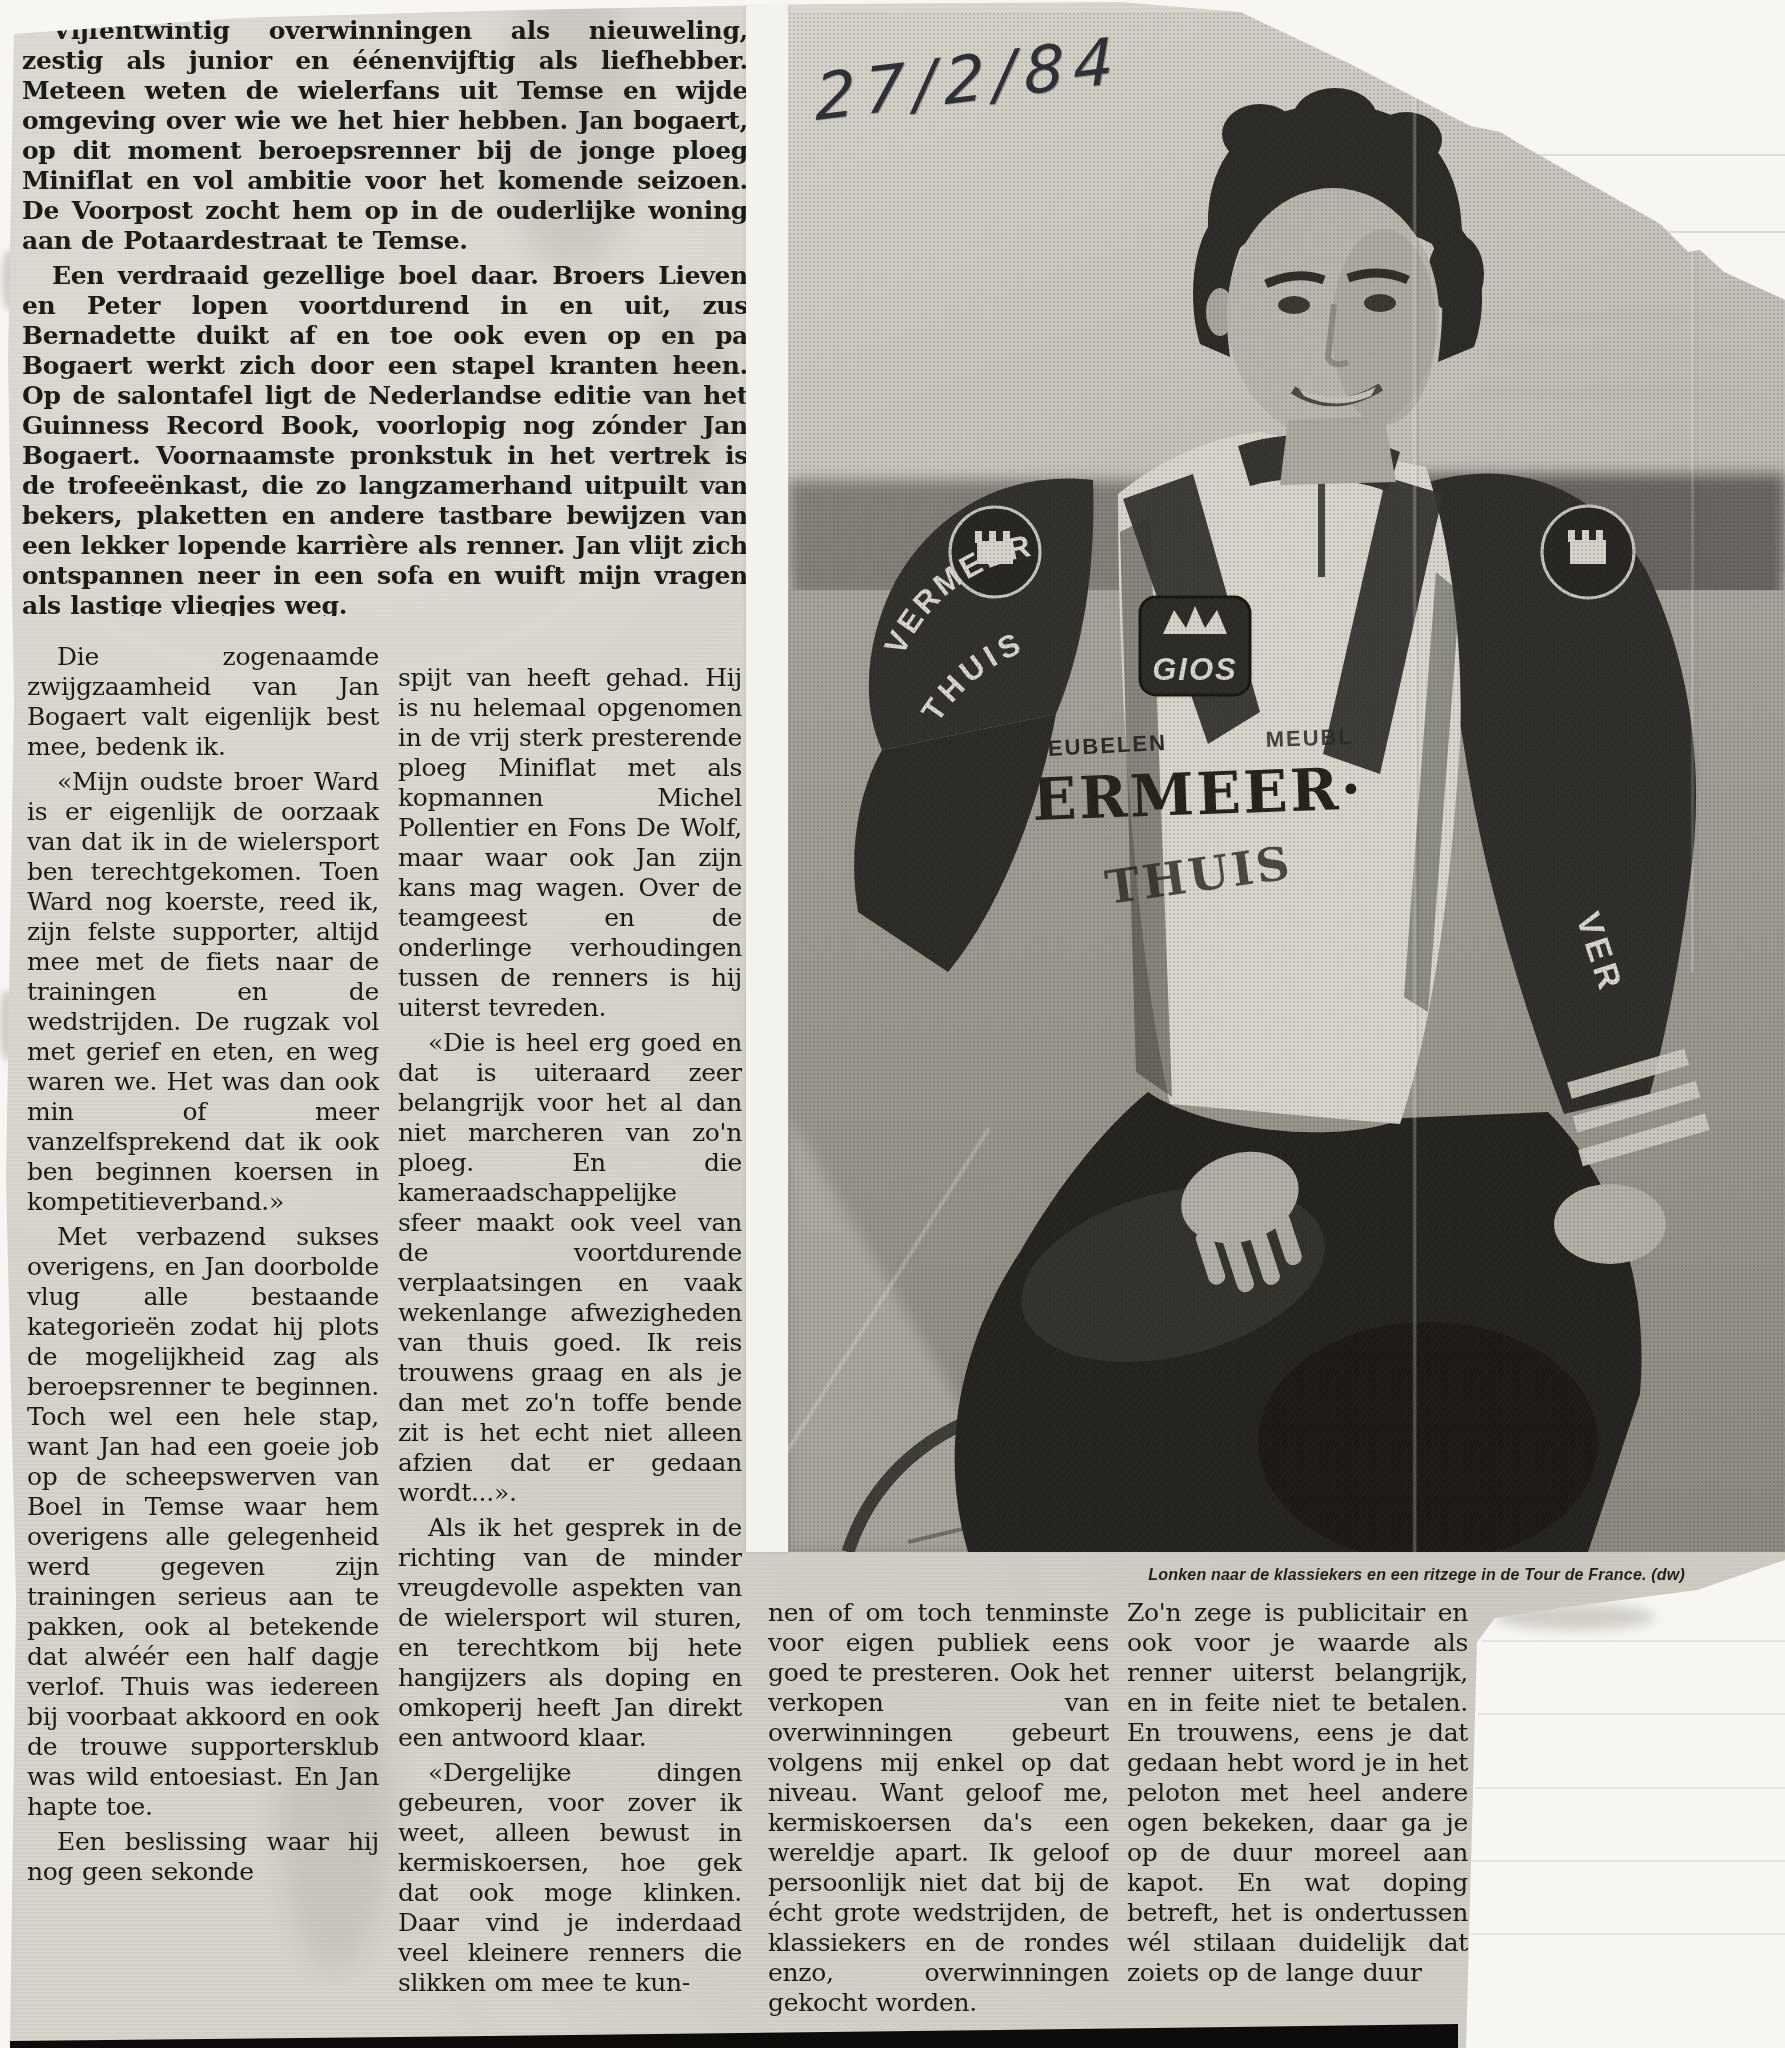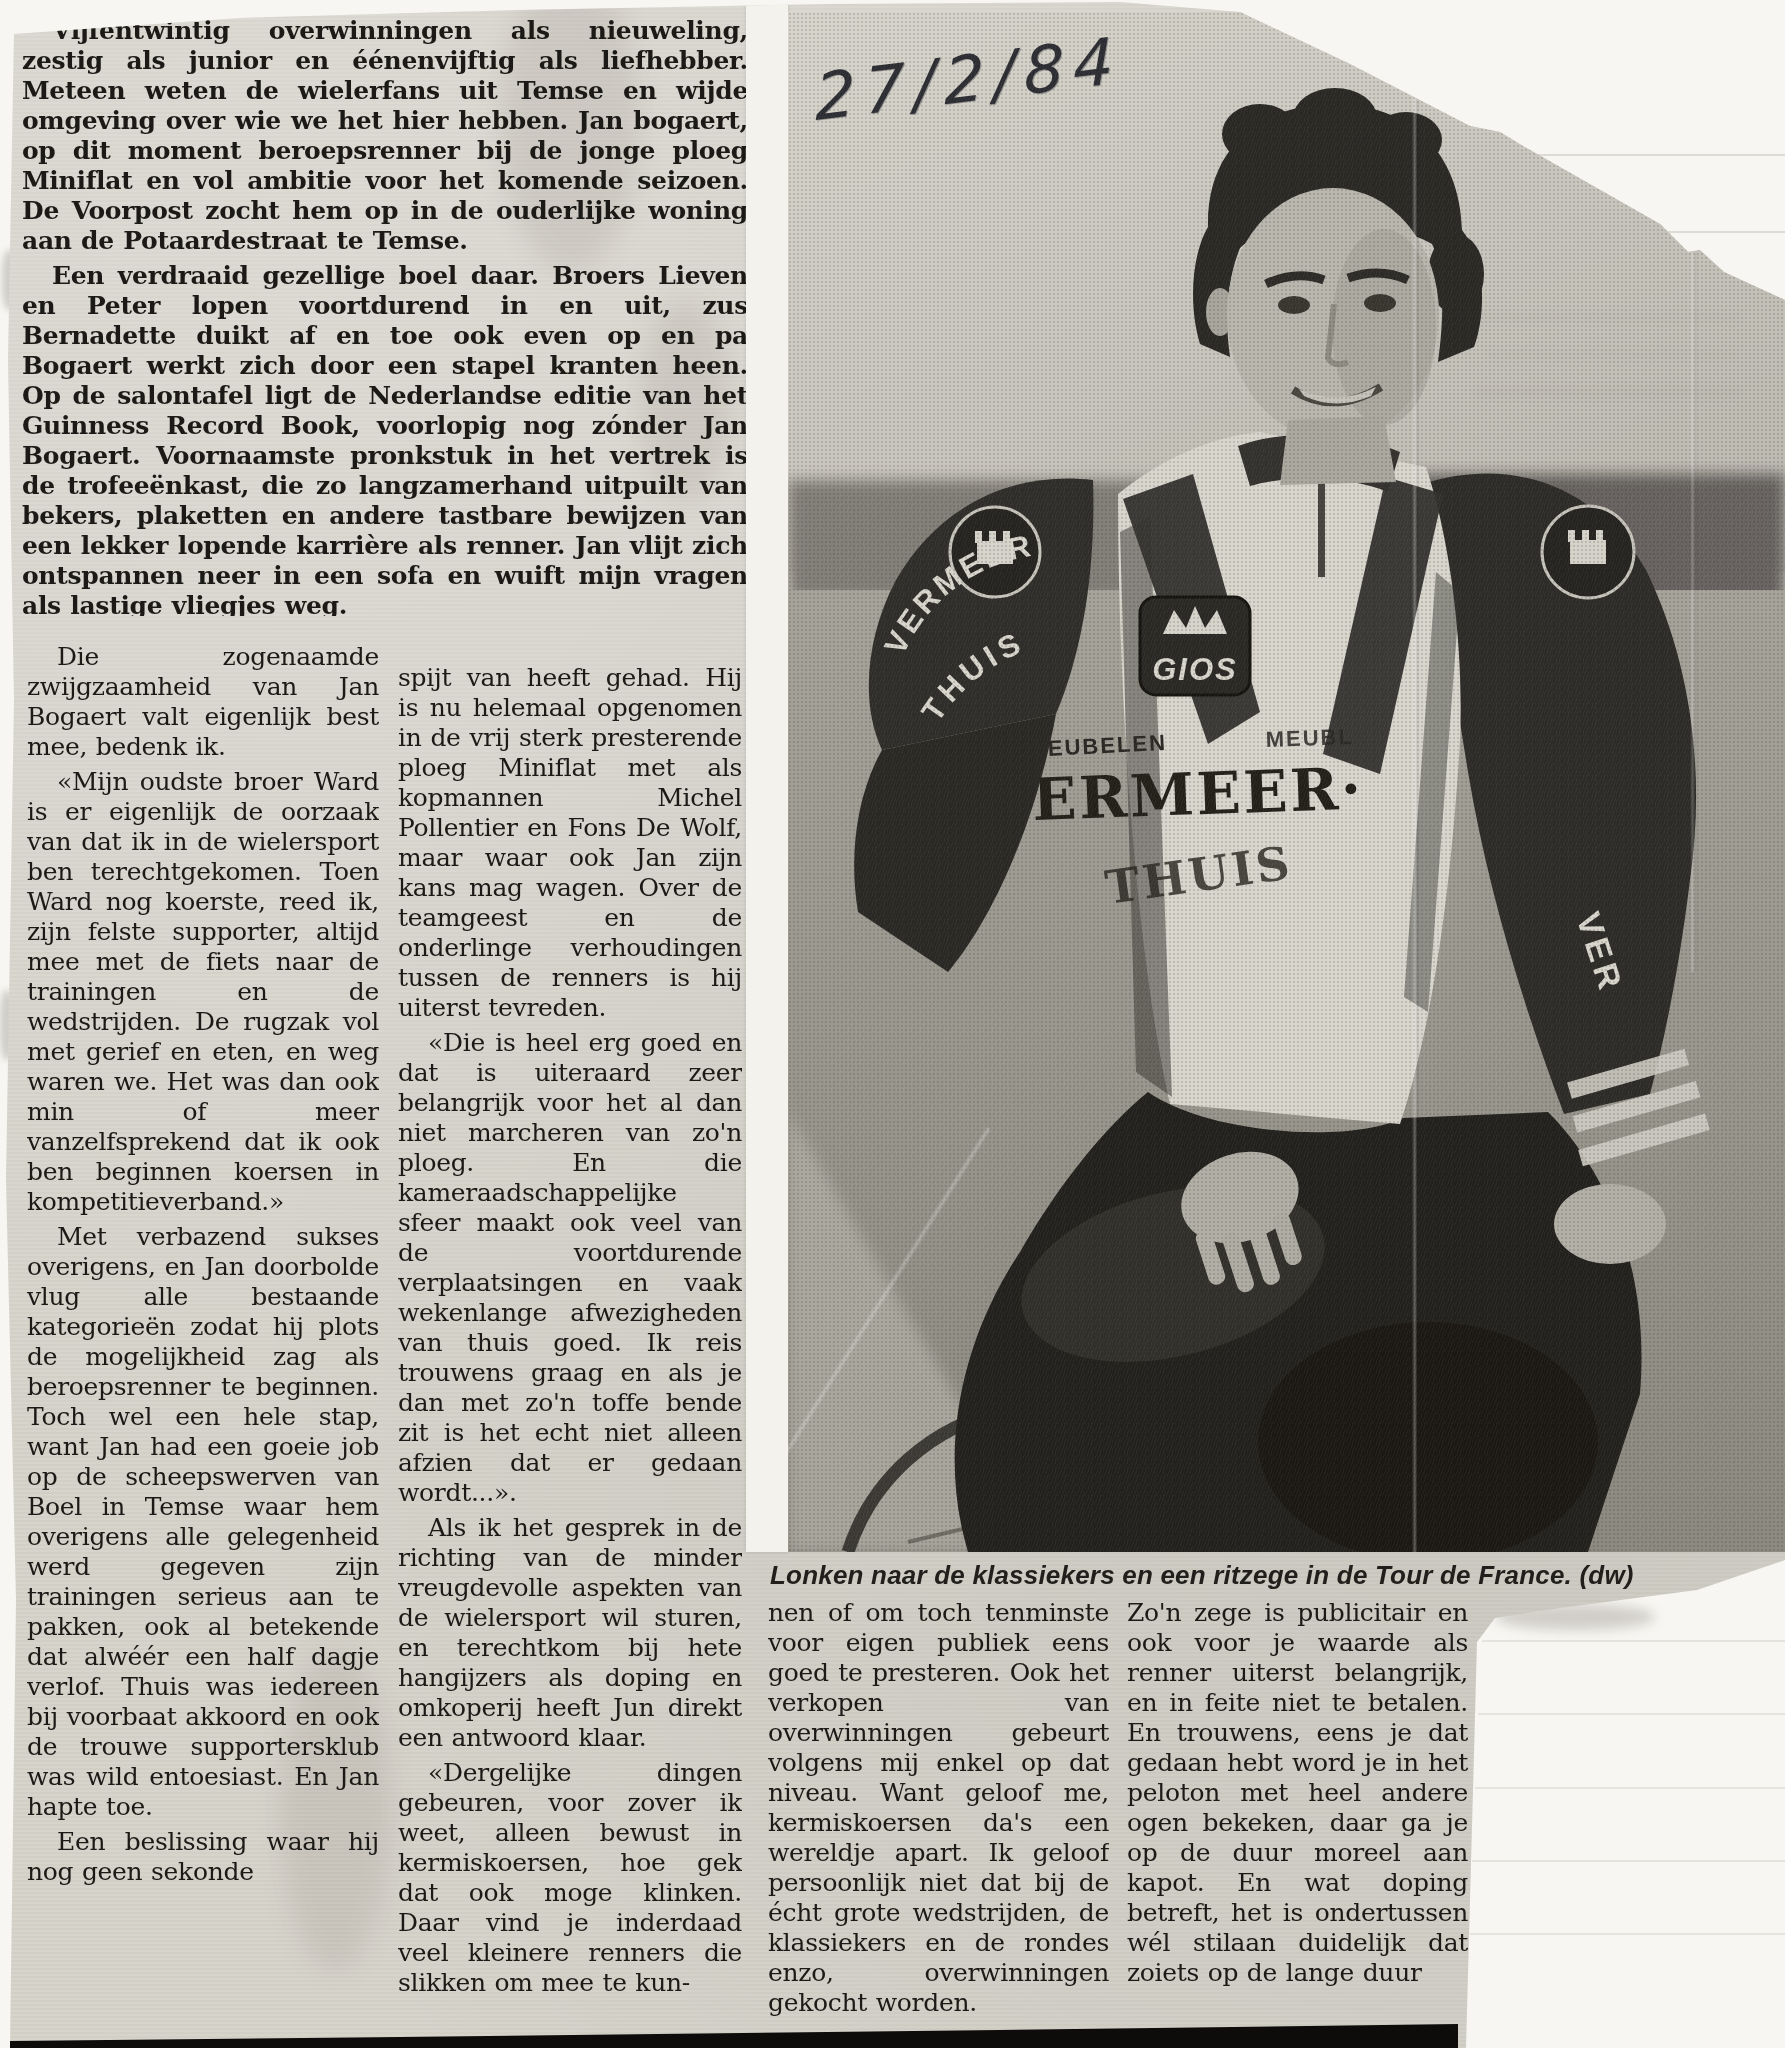--- a/index.html
+++ b/index.html
@@ -52,21 +52,21 @@
   .handwritten{position:absolute;left:26px;top:30px;font-family:"DejaVu Sans",sans-serif;
       font-style:italic;font-weight:400;font-size:64px;color:#2d2e34;letter-spacing:9px;
       transform:rotate(-7deg) skewX(-6deg);text-shadow:1px 1px 0 rgba(45,46,52,.35);}
   .crease{position:absolute;pointer-events:none;}
   .crease.v{width:8px;background:linear-gradient(90deg,transparent,rgba(255,255,255,.30),rgba(0,0,0,.08),transparent);}
   .crease.d{width:7px;background:linear-gradient(90deg,transparent,rgba(255,255,255,.26),transparent);}
 
   
   .caption{position:absolute;left:770px;top:1556px;width:915px;height:40px;
       font-family:"Liberation Sans",sans-serif;font-style:italic;font-weight:700;
-      font-size:26px;line-height:38px;color:#201f1c;letter-spacing:0.2px;white-space:nowrap;overflow:hidden;}
+      font-size:16px;line-height:38px;color:#201f1c;letter-spacing:0.2px;white-space:nowrap;overflow:hidden;text-align:right;}
 
   
   .bottom-bar{position:absolute;left:0;top:0;width:1785px;height:2048px;background:#0d0c0a;
       clip-path:polygon(10px 2041px,400px 2037px,1000px 2030px,1458px 2024px,1458px 2048px,10px 2048px);}
 </style>
 </head>
 <body>
 
 <div class="canvas">
 
@@ -99,21 +99,21 @@
 
     <div class="colblock col1 newstext">
         <p>Die zogenaamde zwijgzaamheid van Jan Bogaert valt eigenlijk best mee, bedenk ik.</p>
         <p>«Mijn oudste broer Ward is er eigenlijk de oorzaak van dat ik in de wielersport ben terechtgekomen. Toen Ward nog koerste, reed ik, zijn felste supporter, altijd mee met de fiets naar de trainingen en de wedstrijden. De rugzak vol met gerief en eten, en weg waren we. Het was dan ook min of meer vanzelfsprekend dat ik ook ben beginnen koersen in kompetitieverband.»</p>
         <p>Met verbazend sukses overigens, en Jan doorbolde vlug alle bestaande kategorieën zodat hij plots de mogelijkheid zag als beroepsrenner te beginnen. Toch wel een hele stap, want Jan had een goeie job op de scheepswerven van Boel in Temse waar hem overigens alle gelegenheid werd gegeven zijn trainingen serieus aan te pakken, ook al betekende dat alwéér een half dagje verlof. Thuis was iedereen bij voorbaat akkoord en ook de trouwe supportersklub was wild entoesiast. En Jan hapte toe.</p>
         <p>Een beslissing waar hij nog geen sekonde</p>
       </div>
     <div class="colblock col2 newstext cont">
         <p>spijt van heeft gehad. Hij is nu helemaal opgenomen in de vrij sterk presterende ploeg Miniflat met als kopmannen Michel Pollentier en Fons De Wolf, maar waar ook Jan zijn kans mag wagen. Over de teamgeest en de onderlinge verhoudingen tussen de renners is hij uiterst tevreden.</p>
         <p>«Die is heel erg goed en dat is uiteraard zeer belangrijk voor het al dan niet marcheren van zo'n ploeg. En die kameraadschappelijke sfeer maakt ook veel van de voortdurende verplaatsingen en vaak wekenlange afwezigheden van thuis goed. Ik reis trouwens graag en als je dan met zo'n toffe bende zit is het echt niet alleen afzien dat er gedaan wordt...».</p>
-        <p>Als ik het gesprek in de richting van de minder vreugdevolle aspekten van de wielersport wil sturen, en terechtkom bij hete hangijzers als doping en omkoperij heeft Jun direkt een antwoord klaar.</p>
+        <p>Als ik het gesprek in de richting van de minder vreugdevolle aspekten van de wielersport wil sturen, en terechtkom bij hete hangijzers als doping en omkoperij heeft Jan direkt een antwoord klaar.</p>
         <p>«Dergelijke dingen gebeuren, voor zover ik weet, alleen bewust in kermiskoersen, hoe gek dat ook moge klinken. Daar vind je inderdaad veel kleinere renners die slikken om mee te kun-</p>
       </div>
 
     <div class="gap-strip"></div>
 
     <div class="photo">
       <svg width="997" height="1540" viewBox="0 0 997 1540">
         <defs>
           <linearGradient id="sky" x1="0" y1="0" x2="0.7" y2="1">
             <stop offset="0" stop-color="#d7d4cc"></stop>

